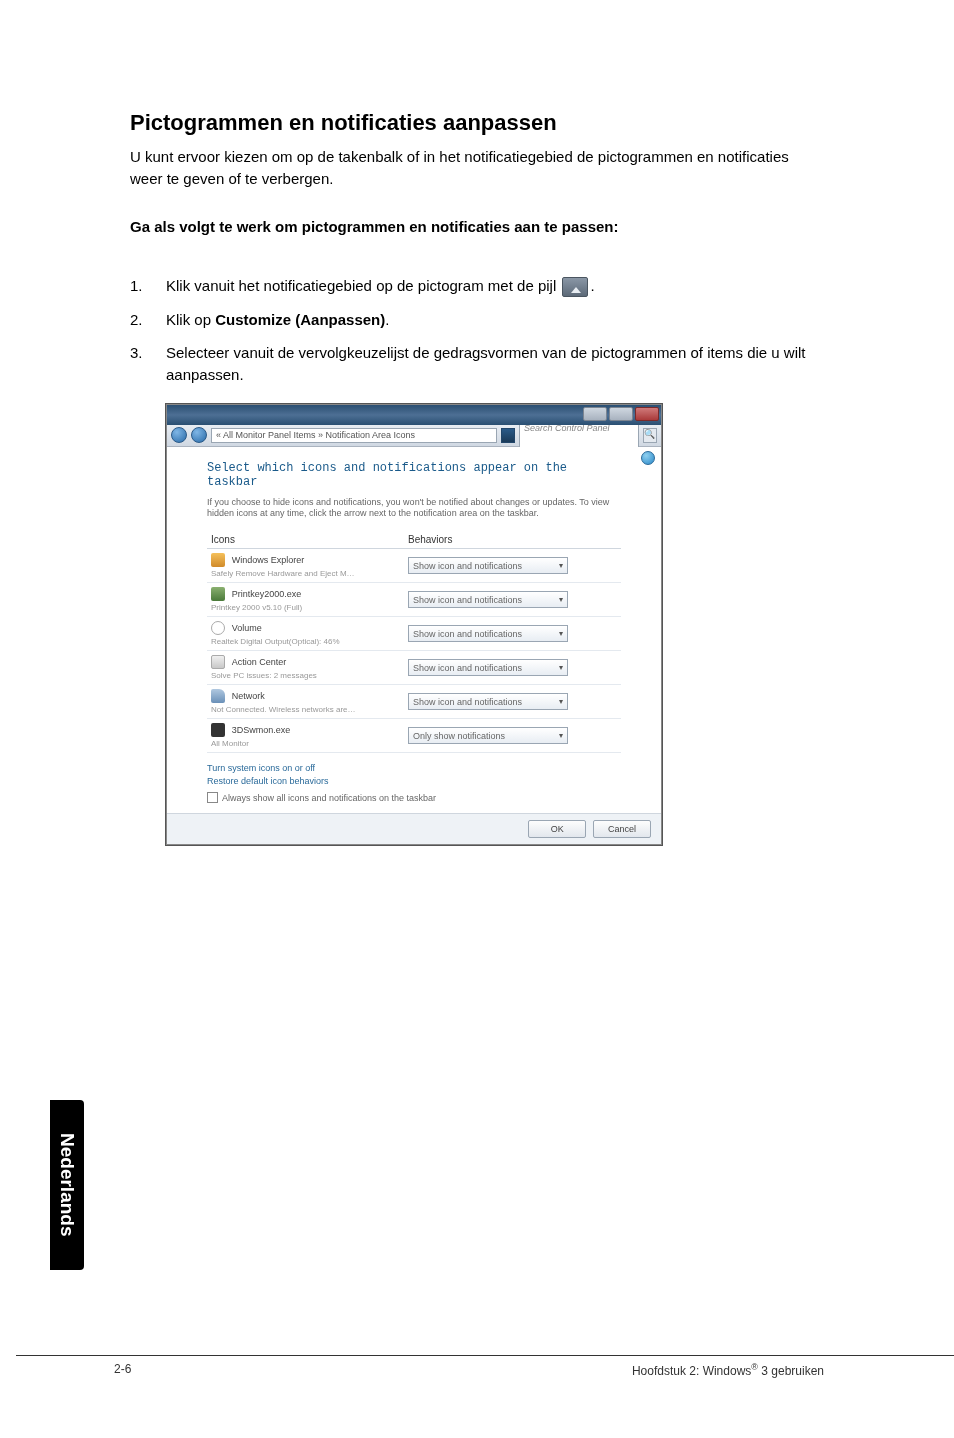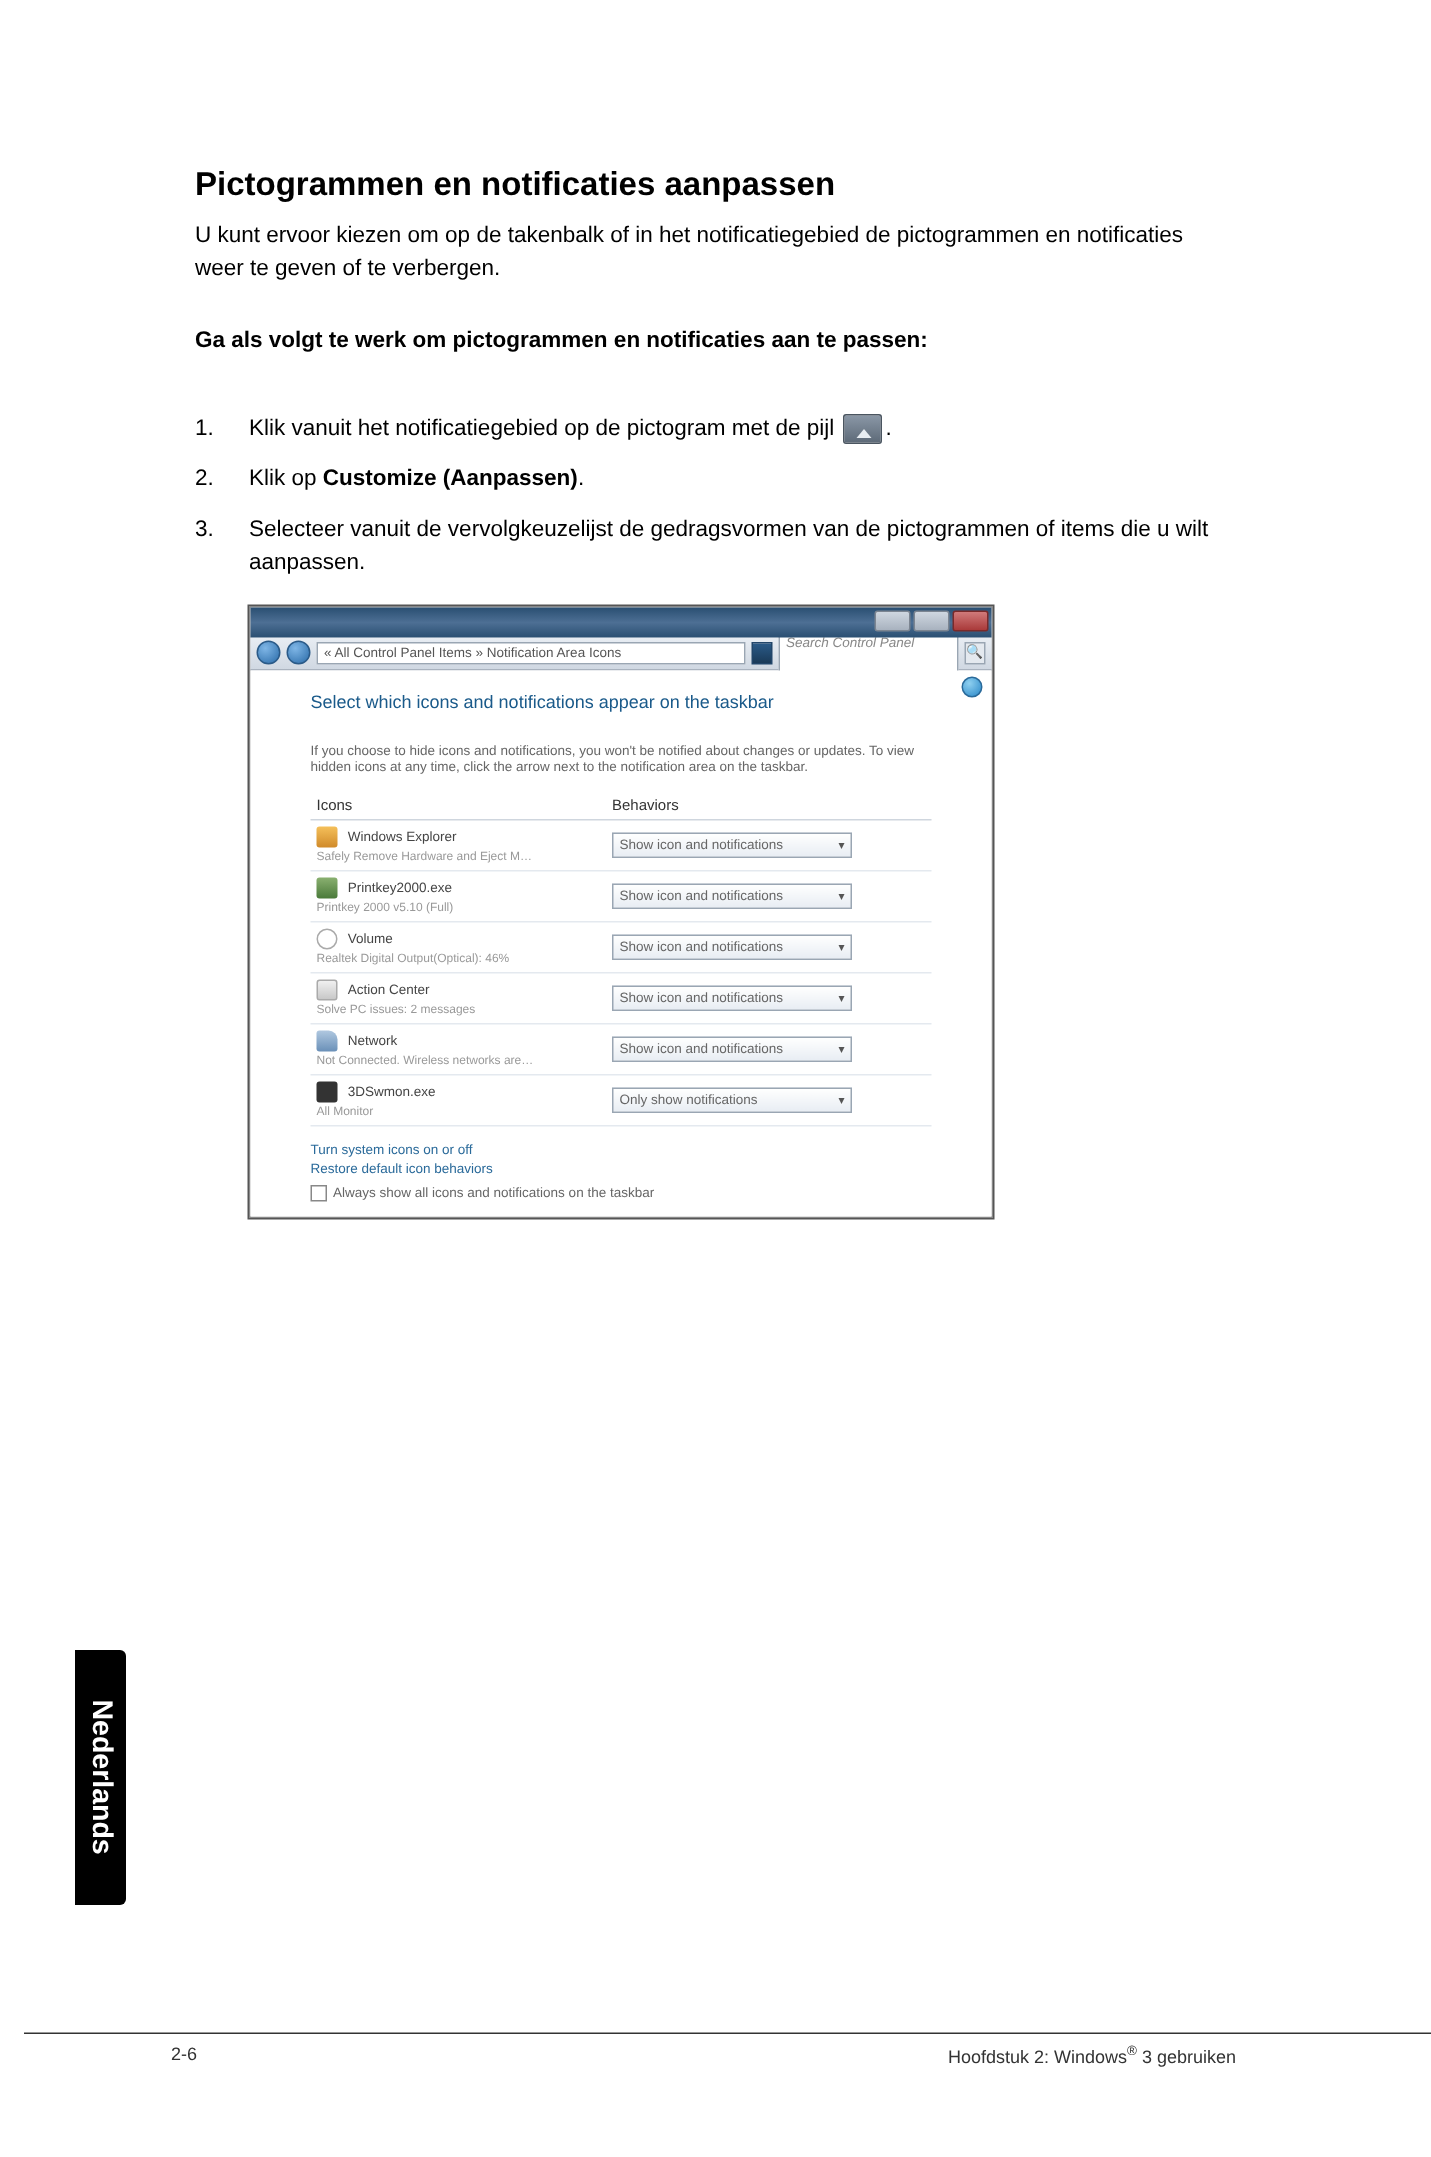--- a/index.html
+++ b/index.html
@@ -149,21 +149,22 @@
     }
     .help-ico {
       position:absolute; right:6px; top:4px;
       width:14px;height:14px;border-radius:50%;
       background: radial-gradient(circle at 35% 30%, #8fd0f0, #2a88c8);
       border:1px solid #2a6a9a;
     }
     .win-heading {
       color: #1a5a8a;
       font-size: 12px;
-      margin-bottom: 20px;
+      margin-bottom: 8px;
+      font-family: Liberation Mono, monospace;
     }
     .win-desc {
       font-size: 9px;
       color: #666;
       line-height: 1.3;
       margin-bottom: 10px;
     }
     table.icon-tbl {
       width: 100%;
       border-collapse: collapse;
@@ -315,21 +316,21 @@
       <div class="tb-right">
         <div class="tb-btn min"></div>
         <div class="tb-btn min"></div>
         <div class="tb-btn"></div>
       </div>
     </div>
     <div class="win-addr">
       <div class="nav-circ"></div>
       <div class="nav-circ"></div>
       <div class="addr-field">
-        <span>« All Control Panel Items » Notification Area Icons</span>
+        <span>« All Monitor Panel Items » Notification Area Icons</span>
       </div>
       <div class="addr-sep"></div>
       <div class="search-field">Search Control Panel</div>
       <div class="mag">🔍</div>
     </div>
     <div class="win-body">
       <div class="help-ico"></div>
       <div class="win-heading">Select which icons and notifications appear on the taskbar</div>
       <div class="win-desc">If you choose to hide icons and notifications, you won't be notified about changes or updates. To view hidden icons at any time, click the arrow next to the notification area on the taskbar.</div>
 
@@ -424,20 +425,24 @@
 
       <div class="win-links">
         <a>Turn system icons on or off</a>
         <a>Restore default icon behaviors</a>
       </div>
       <div class="chkline">
         <span class="chkbox"></span>
         <span>Always show all icons and notifications on the taskbar</span>
       </div>
     </div>
+    <div class="win-foot">
+      <span class="win-btn">OK</span>
+      <span class="win-btn">Cancel</span>
+    </div>
   </div>
 </div>
 
 <div class="side-tab">Nederlands</div>
 
 <div class="footer">
   <div class="footer-row">
     <span>2-6</span>
     <span>
       <span>Hoofdstuk 2: Windows</span><span class="reg">®</span><span> 3 gebruiken</span>

